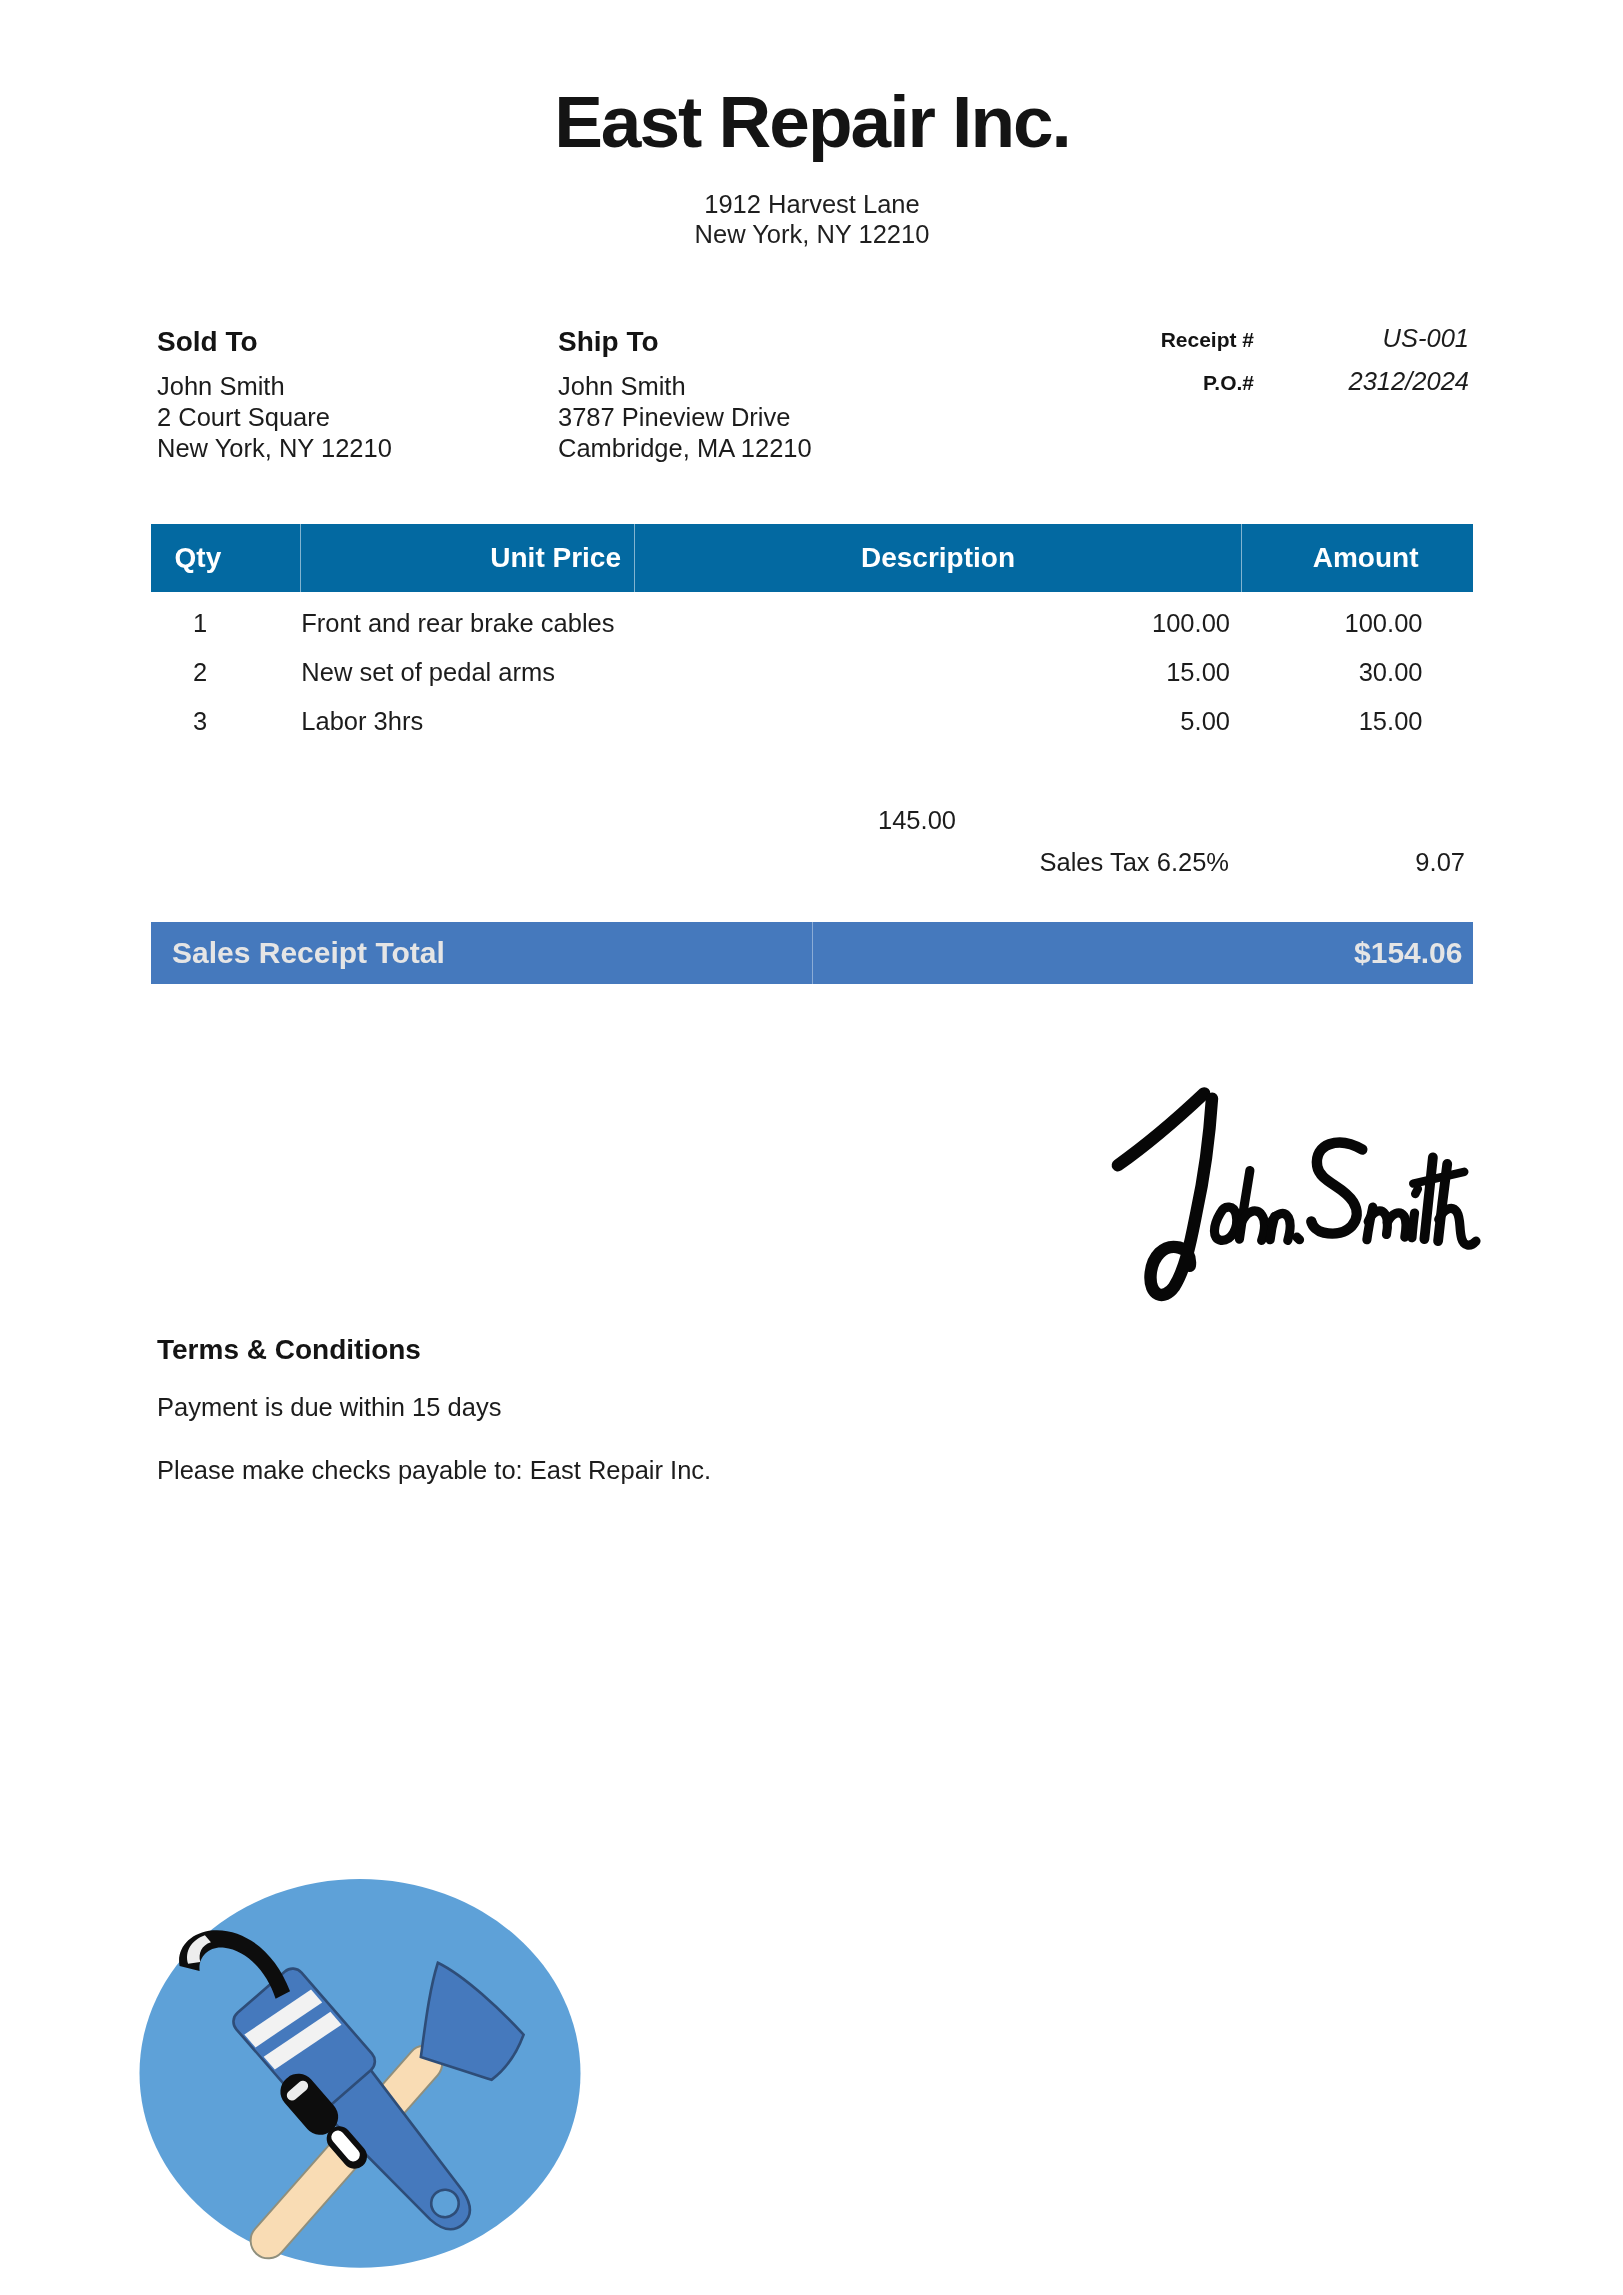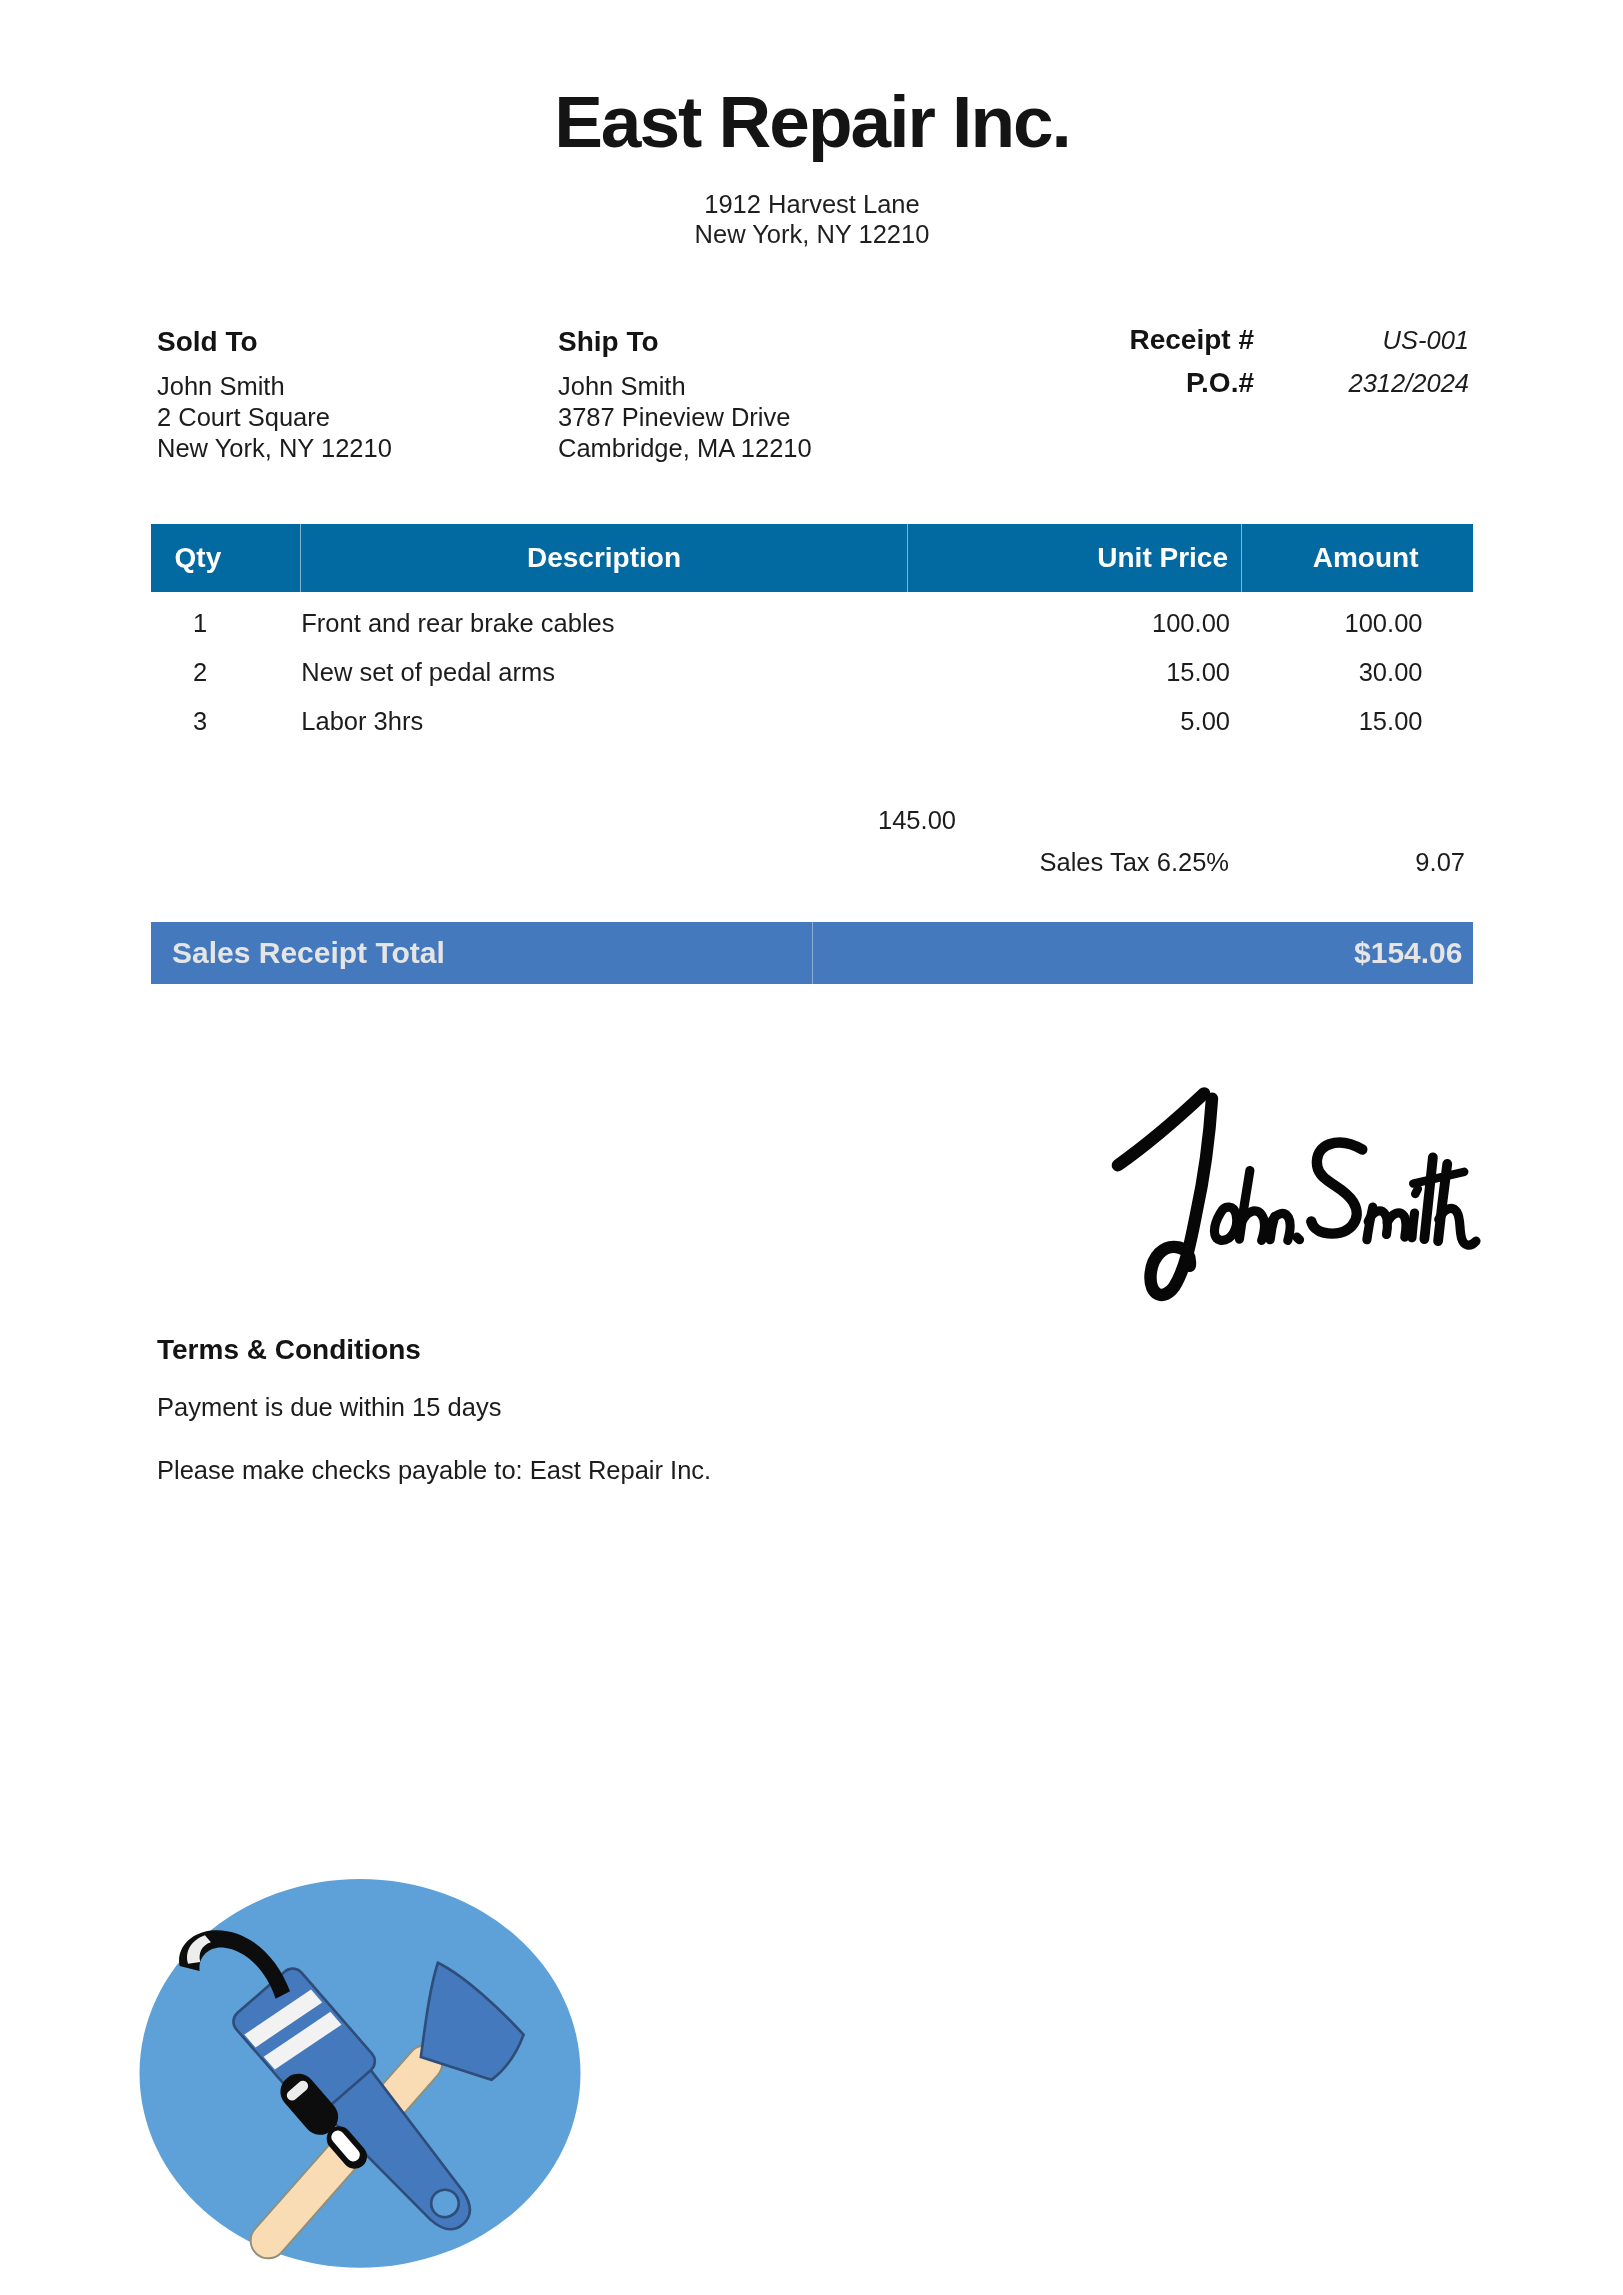--- a/index.html
+++ b/index.html
@@ -16,21 +16,21 @@
                   font-size:25.5px; line-height:30px; color:#1f1f1f; }
 
   
   .party .p-head { font-size:28px; font-weight:700; line-height:34px; color:#141414; }
   .party .p-lines { margin-top:12.4px; font-size:25.5px; line-height:31px; }
   .sold-to { left:157px; top:325px; }
   .ship-to { left:558px; top:325px; }
 
   
   .meta-row { left:1047px; width:422px; display:flex; align-items:baseline; }
-  .meta-row .m-label { width:207px; text-align:right; font-weight:700; font-size:28px; color:#141414; }
+  .meta-row .m-label { width:207px; text-align:right; font-weight:700; font-size:21px; color:#141414; }
   .meta-row .m-value { width:215px; text-align:right; font-size:25.5px;font-style:italic; }
   .meta-row-1 { top:324px; }
   .meta-row-2 { top:367px; }
 
   
   .thead { left:151px; top:524px; width:1322px; height:68px; background:#0369a1;
            display:flex; align-items:center; color:#ffffff; font-weight:700; font-size:28px; }
   .thead .tcell + .tcell { border-left:1.3px solid rgba(255,255,255,0.5); }
   .tcell { box-sizing:border-box; height:100%; display:flex; align-items:center; }
   .c0 { width:149px; }
@@ -109,22 +109,22 @@
     <div class="m-label">Receipt #</div>
     <div class="m-value">US-001</div>
   </div>
   <div class="abs meta-row meta-row-2">
     <div class="m-label">P.O.#</div>
     <div class="m-value">2312/2024</div>
   </div>
 
   <div class="abs thead">
     <div class="tcell c0">Qty</div>
+    <div class="tcell c2">Unit Price</div>
     <div class="tcell c1">Description</div>
-    <div class="tcell c2">Unit Price</div>
     <div class="tcell c3">Amount</div>
   </div>
 
   <div class="abs tbody">
       <div class="trow">
         <div class="tcell c0">1</div>
         <div class="tcell c1">Front and rear brake cables</div>
         <div class="tcell c2">100.00</div>
         <div class="tcell c3">100.00</div>
       </div>

